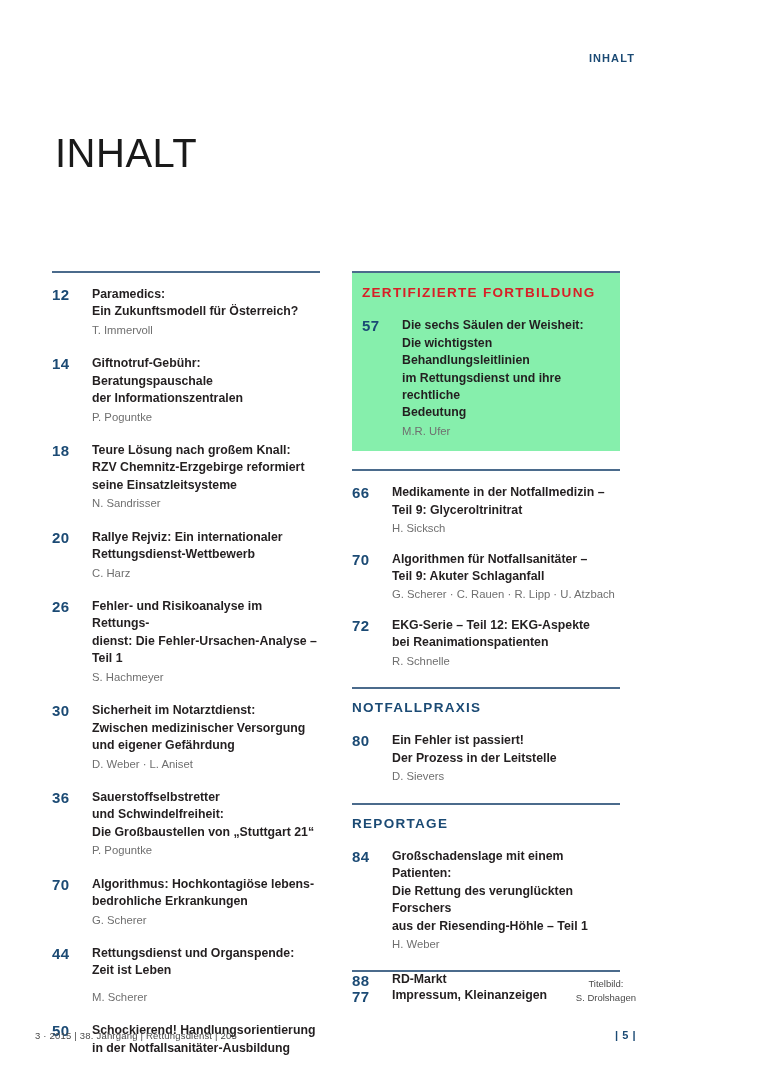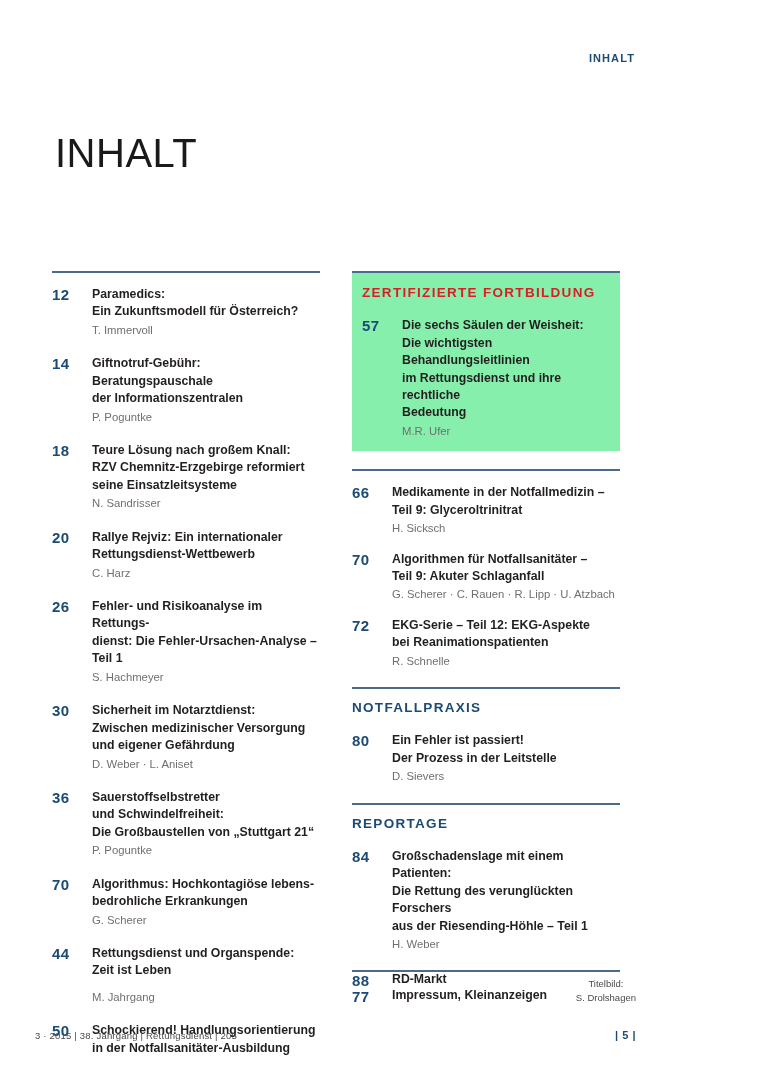--- a/index.html
+++ b/index.html
@@ -234,21 +234,21 @@
               <div class="pageno">70</div>
               <div class="body">
                 <div class="title">Algorithmus: Hochkontagiöse lebens-<br>bedrohliche Erkrankungen</div>
                 <div class="authors">G. Scherer</div>
               </div>
             </div>
             <div class="entry gap-author">
               <div class="pageno">44</div>
               <div class="body">
                 <div class="title">Rettungsdienst und Organspende:<br>Zeit ist Leben</div>
-                <div class="authors">M. Jahrgang</div>
+                <div class="authors">M. Scherer</div>
               </div>
             </div>
             <div class="entry">
               <div class="pageno">50</div>
               <div class="body">
                 <div class="title">Schockierend! Handlungsorientierung<br>in der Notfallsanitäter-Ausbildung</div>
               </div>
             </div>
           </div>
         </div>

